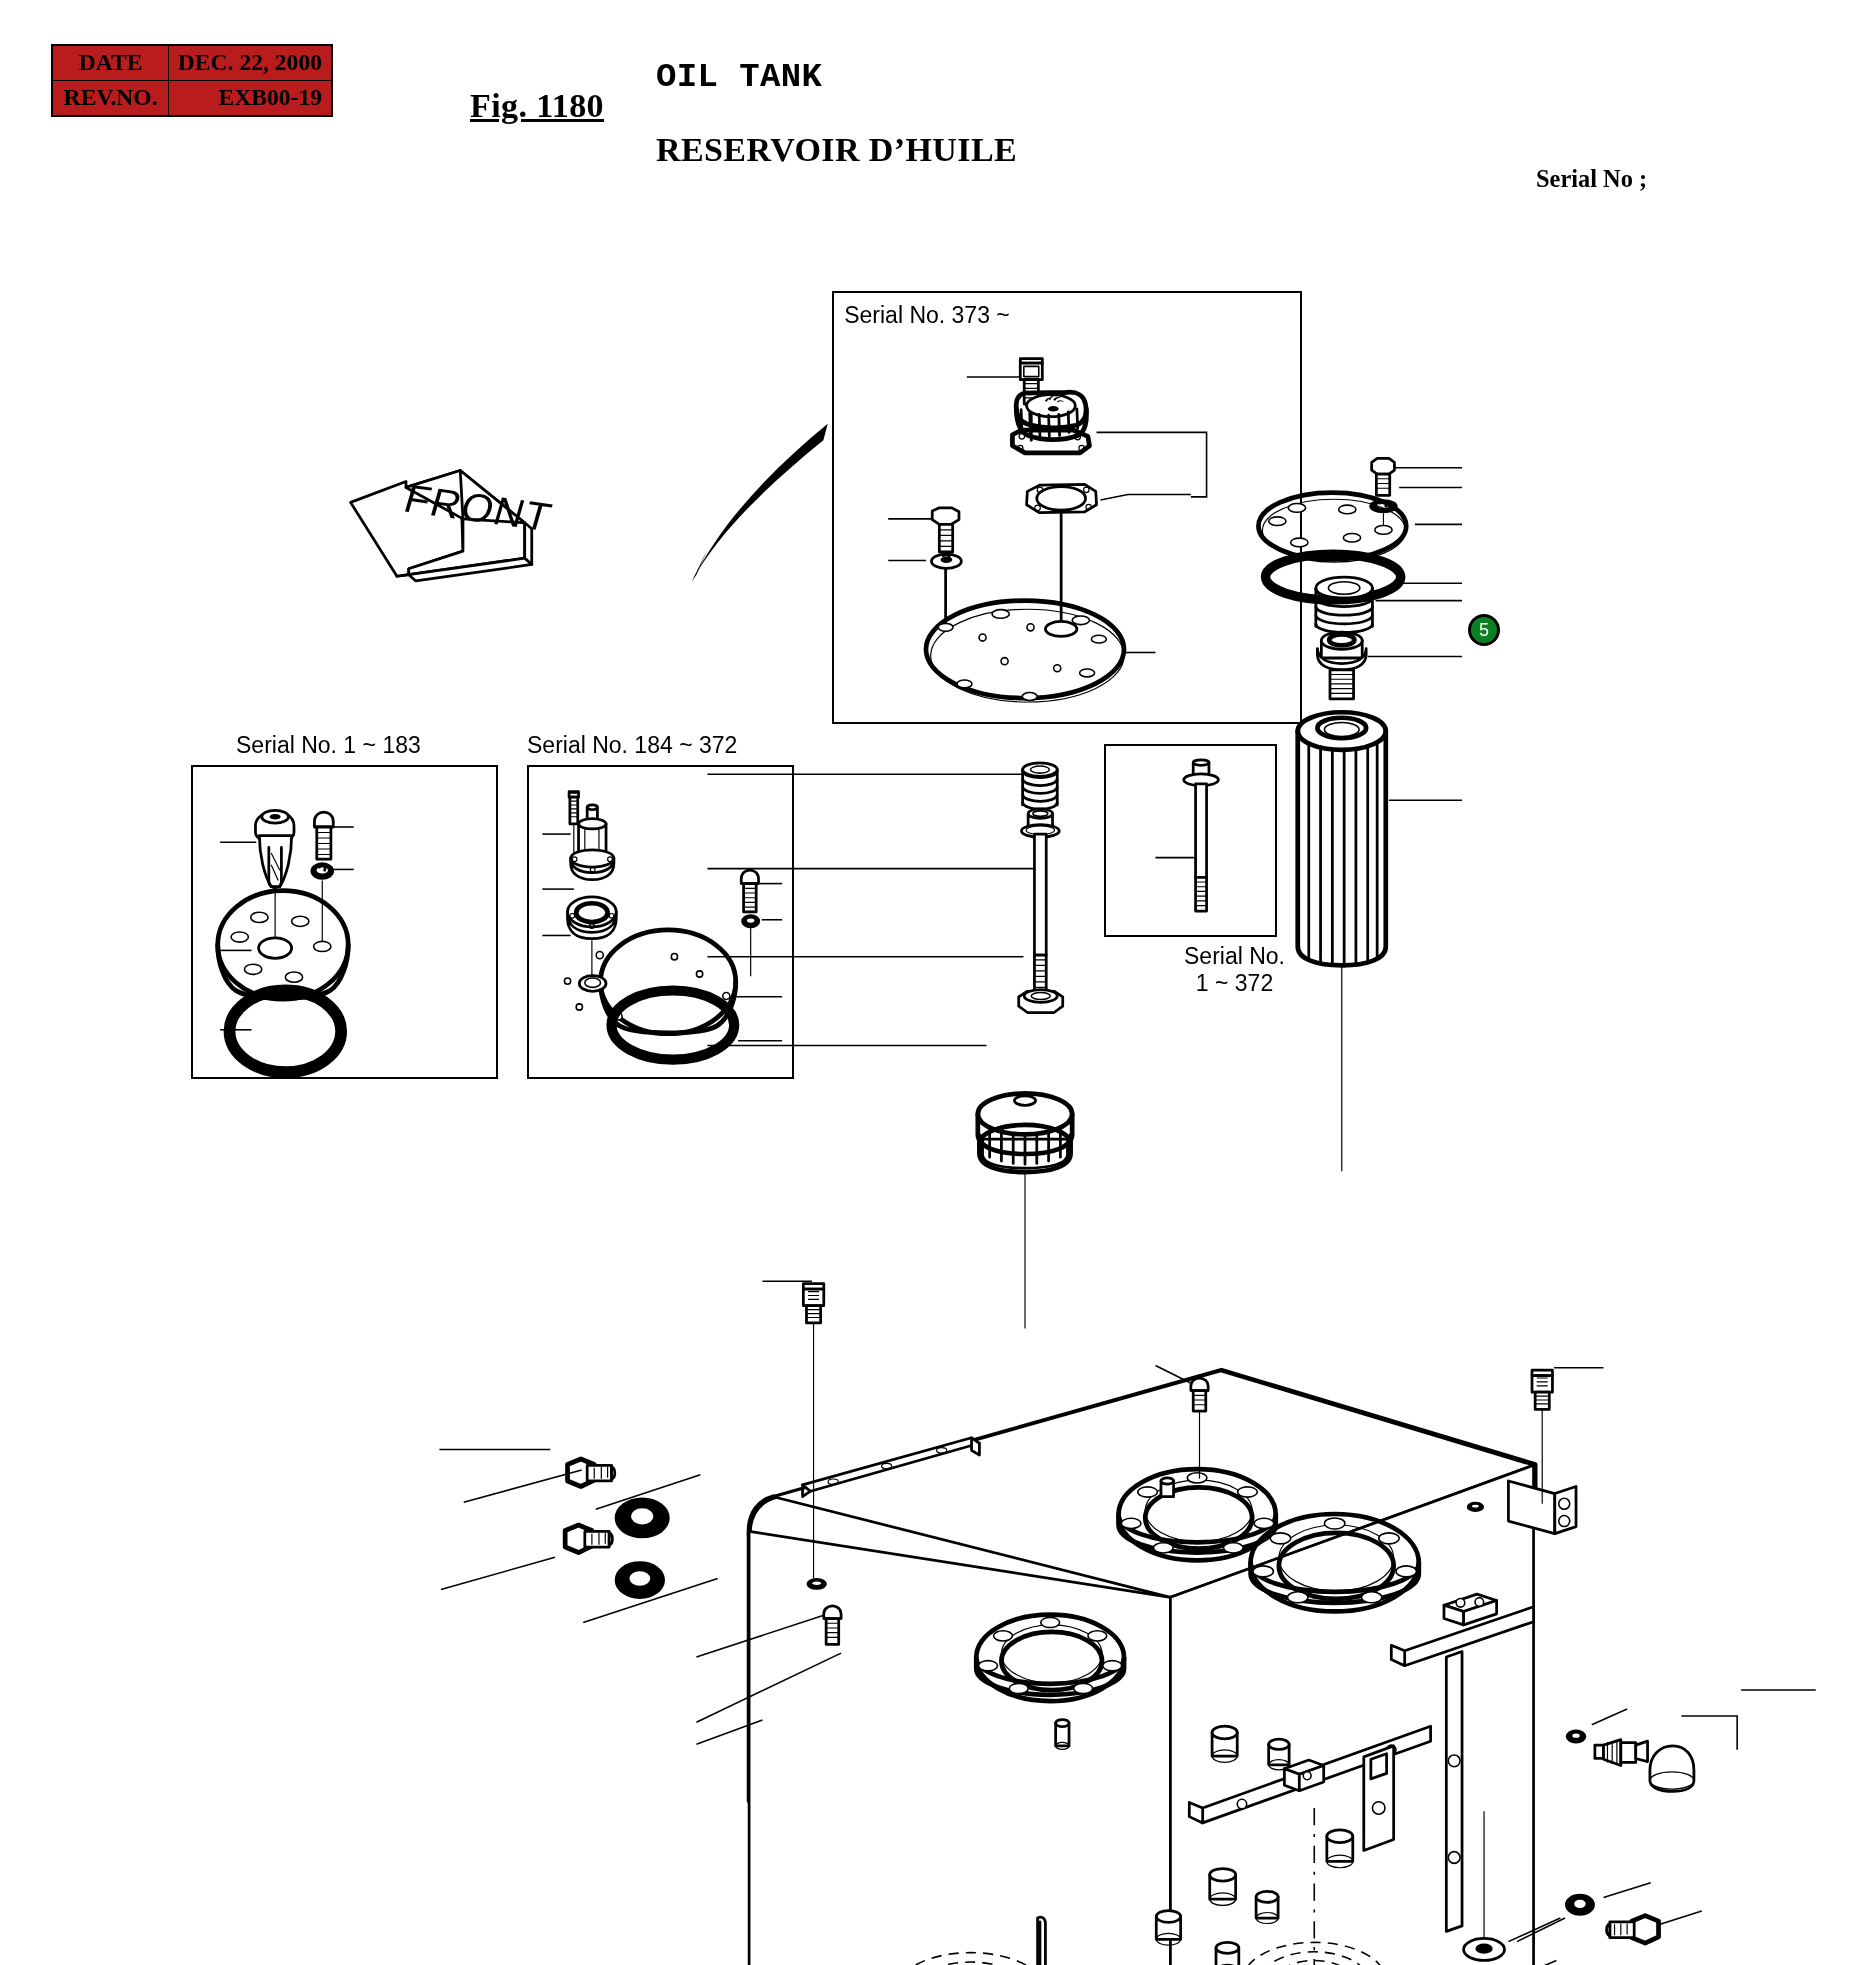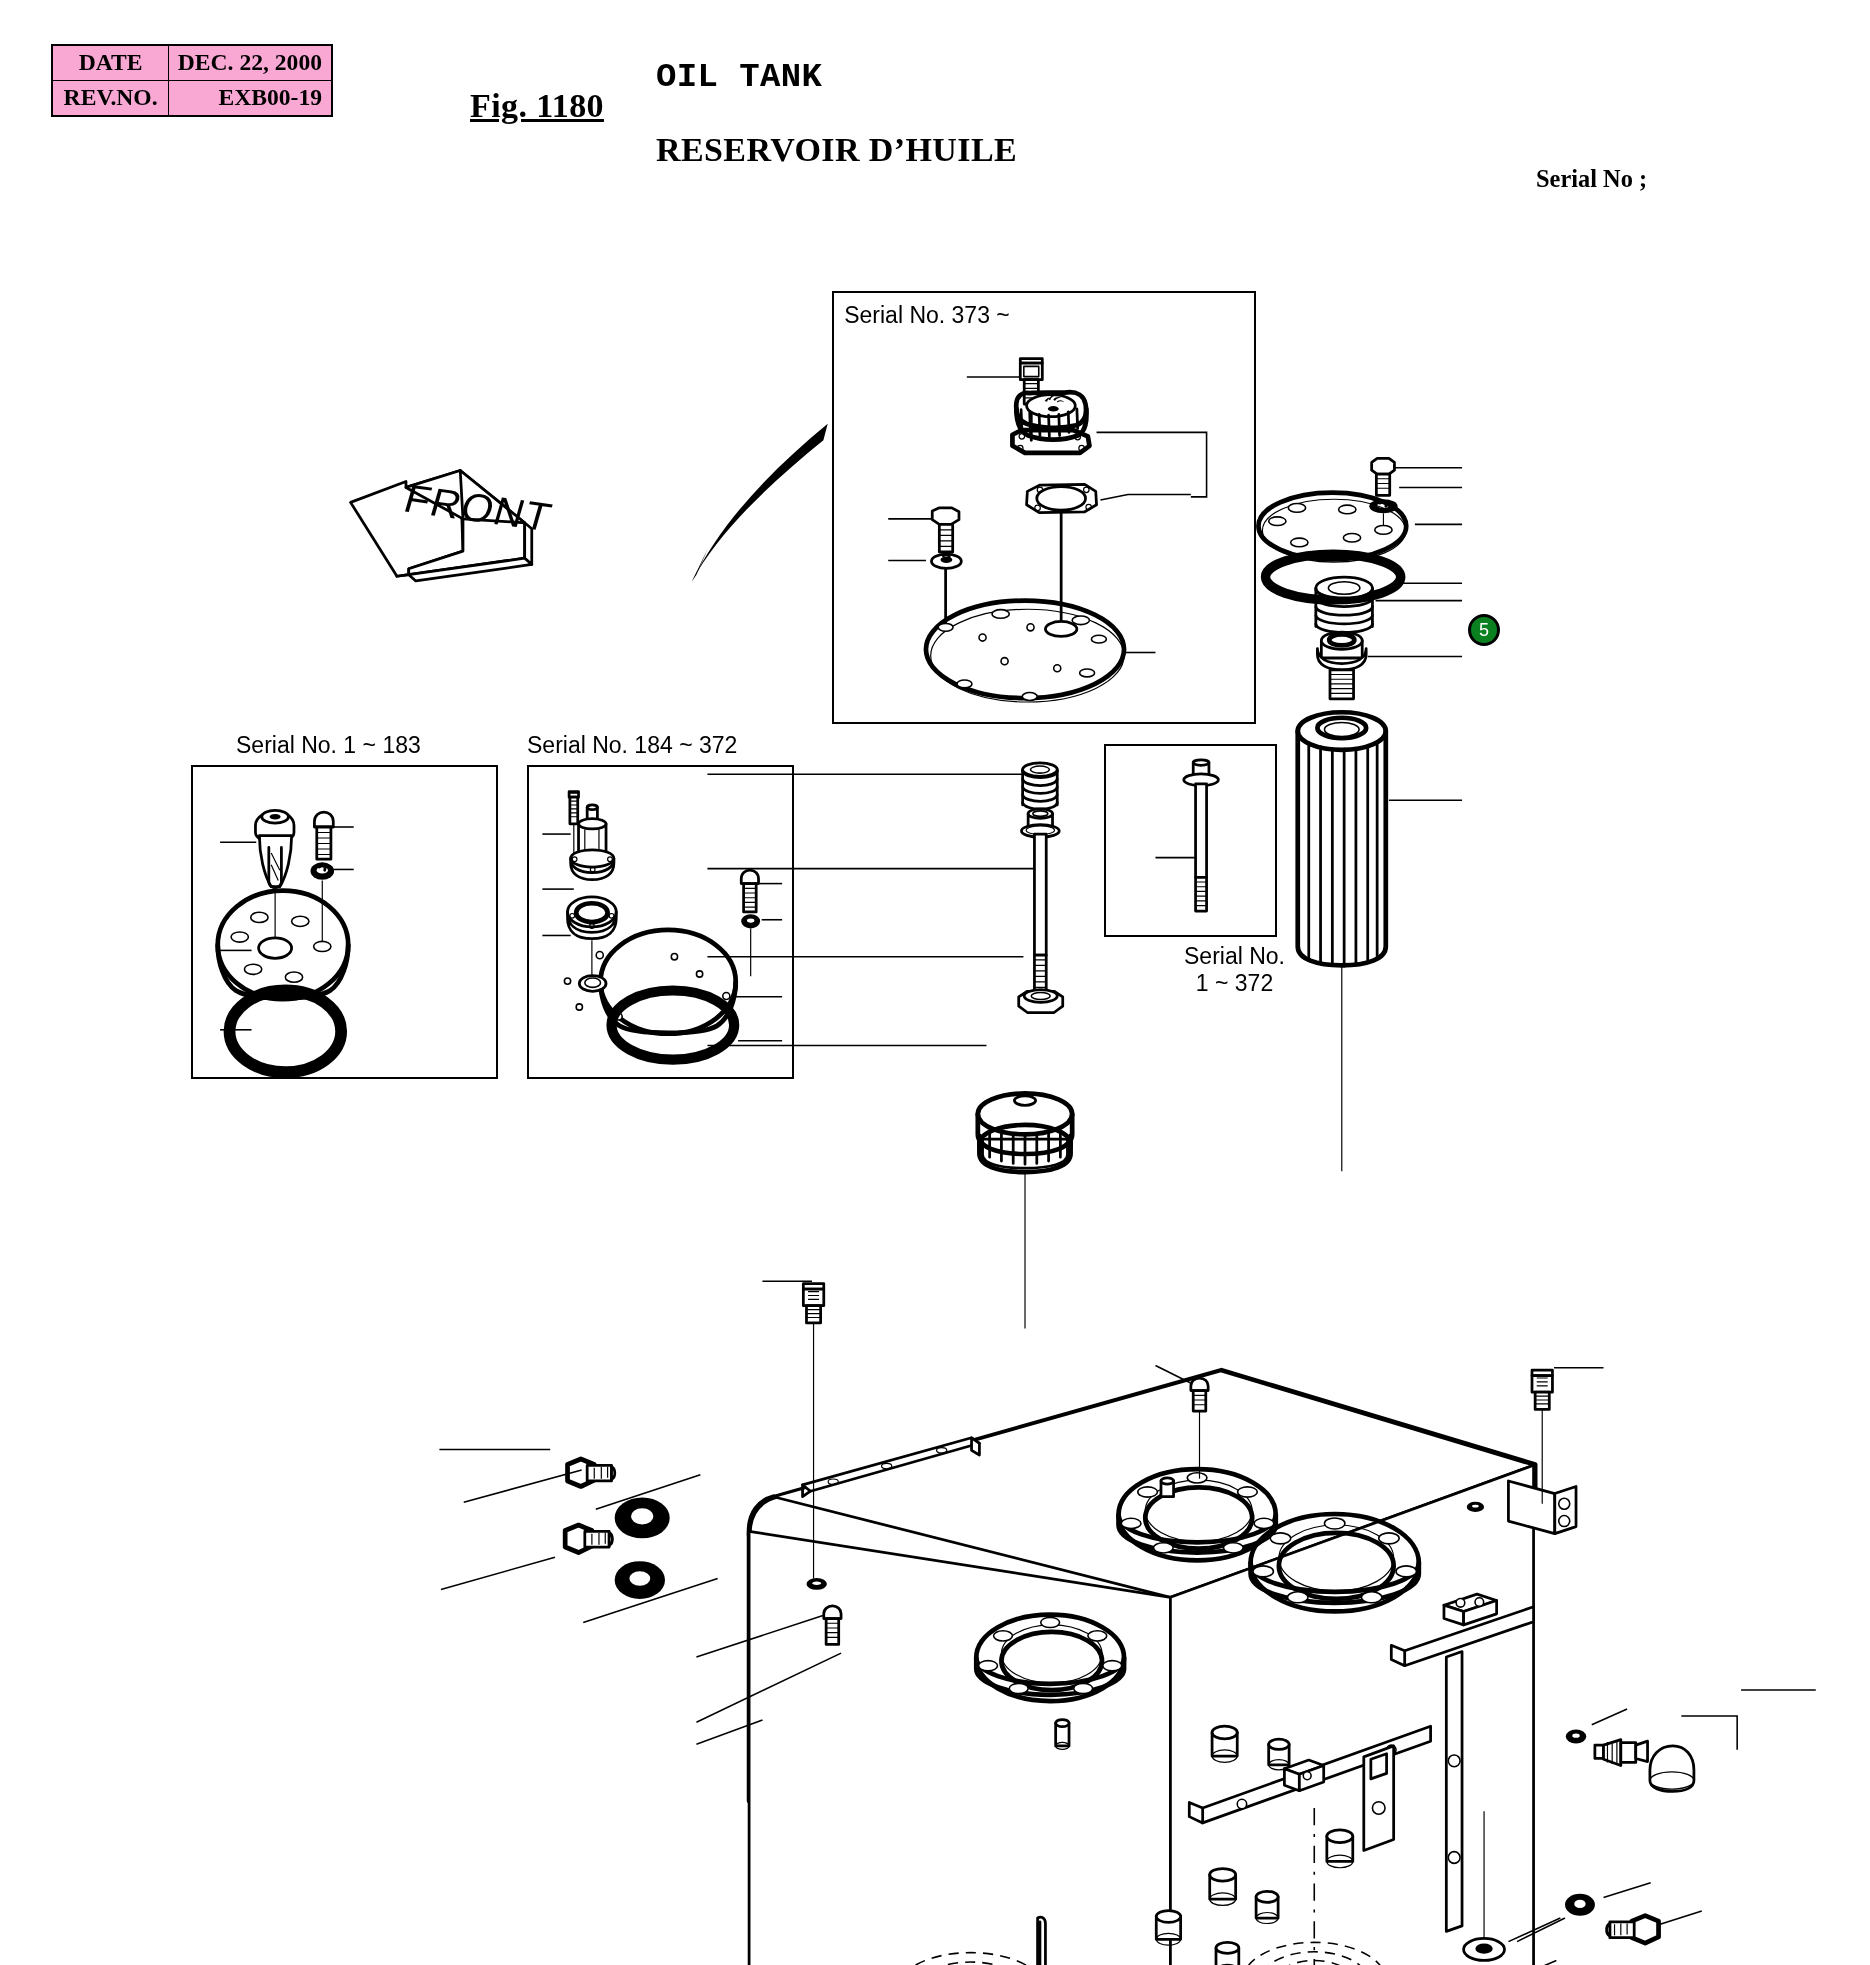--- a/index.html
+++ b/index.html
@@ -9,21 +9,21 @@
     position:relative;
     width:1870px;height:2589px;
     background:#ffffff;
     overflow:hidden;
   }
   
   #rev-table{
     position:absolute;left:51px;top:44px;
     border:2.8px solid #000;
     border-collapse:collapse;
-    background:#f9a8d4;
+    background:#b91c1c;
   }
   #rev-table td{
     border:1.6px solid #000;
     font-family:"Liberation Serif", serif;
     font-weight:bold;
     font-size:23.6px;
     text-align:center;
     padding:5.1px 8.6px;
     white-space:nowrap;
     line-height:1.0;
@@ -70,21 +70,21 @@
     position:absolute;
     font-family:"Liberation Sans", sans-serif;
     font-size:23px;
     color:#000;
     white-space:nowrap;
     line-height:1.18;
   }
   .inset-label.inner{
     left:10.2px;top:8.6px;
   }
-  #inset-373{ left:832px; top:291px; width:424px; height:433px; }
+  #inset-373{ left:832px; top:291px; width:470px; height:433px; }
   #inset-1-183{ left:191px; top:765px; width:307px; height:314px; }
   #inset-184-372{ left:527px; top:765px; width:267px; height:314px; }
   #inset-1-372{ left:1104px; top:744px; width:173px; height:193px; }
 
   #label-1-183{ left:236px; top:732px; }
   #label-184-372{ left:527px; top:732px; }
   #label-1-372{ left:1152px; top:943px; text-align:center;margin-left:32px;}
 
   
   .callout-green{

